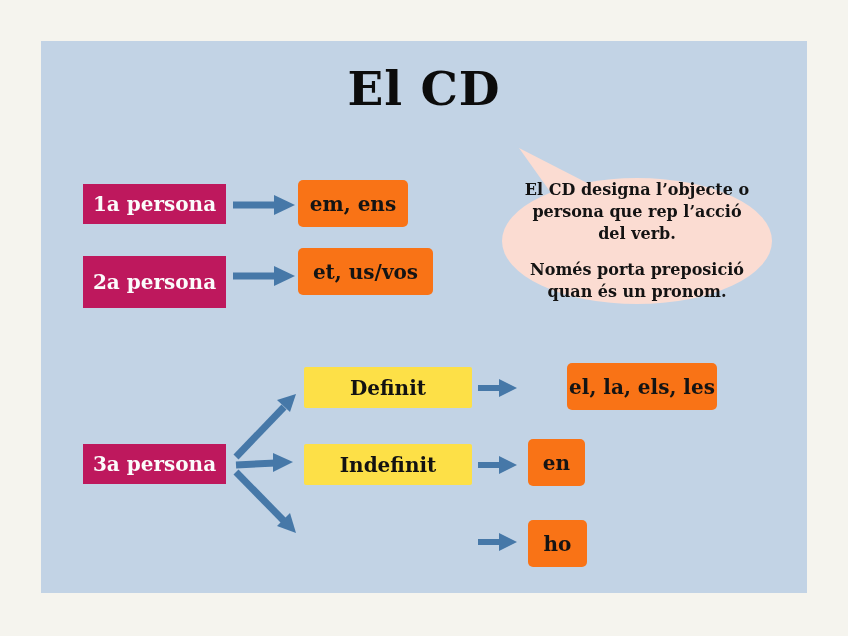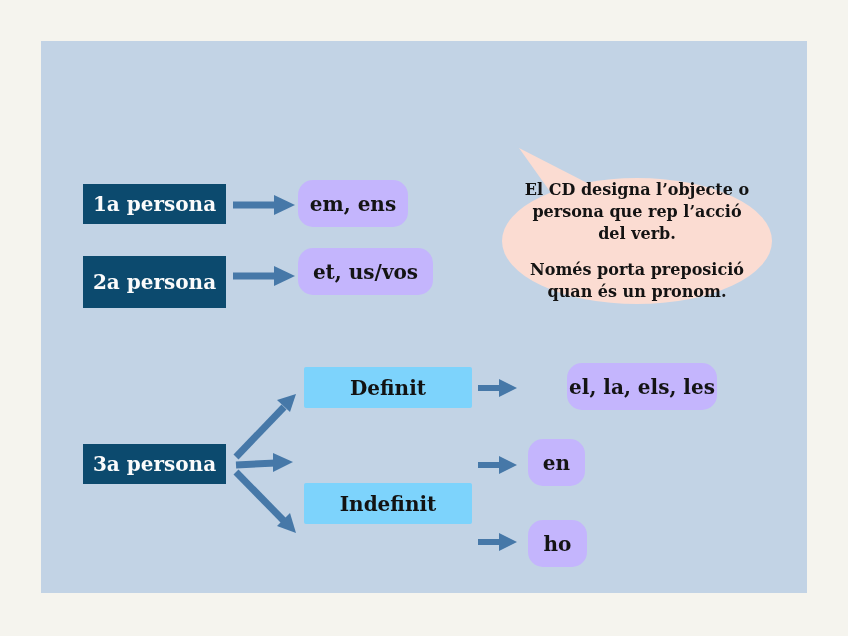--- a/index.html
+++ b/index.html
@@ -44,32 +44,32 @@
     position: absolute;
     display: flex;
     align-items: center;
     justify-content: center;
     font-weight: bold;
     font-size: 20px;
     white-space: nowrap;
   }
 
   .person-box {
-    background: #0c4a6e;
+    background: #be185d;
     color: #fbfbfb;
   }
 
   .pronoun-box {
-    background: #c4b5fd;
+    background: #f97316;
     color: #141414;
-    border-radius: 15px;
+    border-radius: 5px;
   }
 
   .category-box {
-    background: #7dd3fc;
+    background: #fde047;
     color: #121212;
     border-radius: 2px;
   }
 
   .bubble {
     position: absolute;
     left: 502px; top: 178px;
     width: 270px; height: 126px;
     background: #fbdcd2;
     border-radius: 50%;
@@ -95,21 +95,21 @@
   .b-2a   { left: 83px;  top: 256px; width: 143px; height: 52px; }
   .b-3a   { left: 83px;  top: 444px; width: 143px; height: 40px; }
 
   .y-em   { left: 298px; top: 180px; width: 110px; height: 47px; }
   .y-et   { left: 298px; top: 248px; width: 135px; height: 47px; }
   .y-el   { left: 523px; top: 363px; width: 150px; height: 47px; margin-left: 44px; }
   .y-en   { left: 528px; top: 439px; width: 57px;  height: 47px; }
   .y-ho   { left: 528px; top: 520px; width: 59px;  height: 47px; }
 
   .g-def  { left: 304px; top: 367px; width: 168px; height: 41px; }
-  .g-ind  { left: 304px; top: 444px; width: 168px; height: 41px; margin-top: 39px; }
+  .g-ind  { left: 304px; top: 444px; width: 168px; height: 41px; }
   .g-neu  { left: 304px; top: 521px; width: 168px; height: 41px; }
 </style>
 </head>
 <body>
 
 <div class="stage">
 
   <div class="panel"></div>
 
   <svg class="arrows-layer" viewBox="0 0 848 636">
@@ -145,20 +145,21 @@
     <g stroke="#4678a8" fill="#4678a8">
       <line x1="478" y1="465" x2="502" y2="465" stroke-width="6"></line>
       <polygon points="517,465 499,456 499,474" stroke="none"></polygon>
     </g>
     <g stroke="#4678a8" fill="#4678a8">
       <line x1="478" y1="542" x2="502" y2="542" stroke-width="6"></line>
       <polygon points="517,542 499,533 499,551" stroke="none"></polygon>
     </g>
   </svg>
 
+  <h1 class="title">El CD</h1>
 
   <div class="box person-box b-1a">1a persona</div>
   <div class="box person-box b-2a">2a persona</div>
   <div class="box person-box b-3a">3a persona</div>
 
   <div class="box pronoun-box y-em">em, ens</div>
   <div class="box pronoun-box y-et">et, us/vos</div>
   <div class="box pronoun-box y-el">el, la, els, les</div>
   <div class="box pronoun-box y-en">en</div>
   <div class="box pronoun-box y-ho">ho</div>

